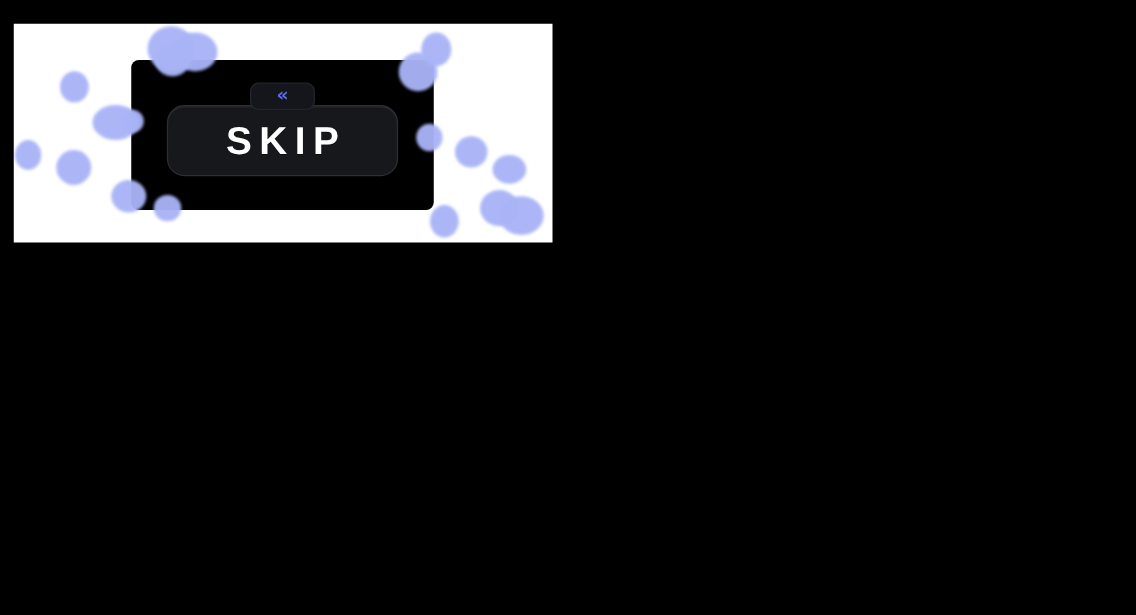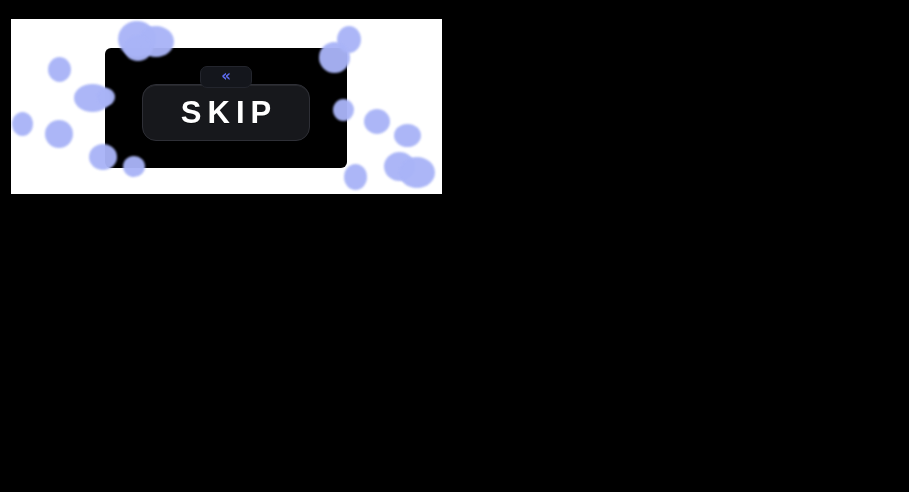--- a/index.html
+++ b/index.html
@@ -60,21 +60,21 @@
     font-weight: bold;
     line-height: 1;
     transform: translateY(-1px);
   }
   
   .skip {
     position: absolute;
     left: 50%;
     top: 36px;
     transform: translateX(-50%);
-    width: 168px;
+    width: 185px;
     height: 57px;
     background: #17181c;
     border: 1px solid #2e2f36;
     border-radius: 14px;
     box-shadow: inset 0 1px 0 rgba(255,255,255,0.07), 0 2px 4px rgba(0,0,0,0.6);
     display: flex;
     align-items: center;
     justify-content: center;
     cursor: pointer;
     z-index: 2;

